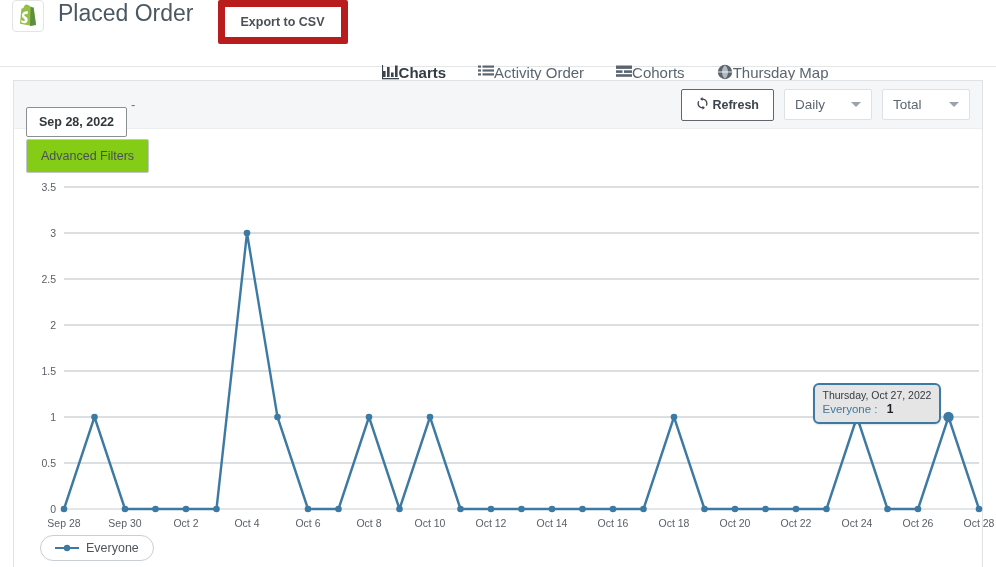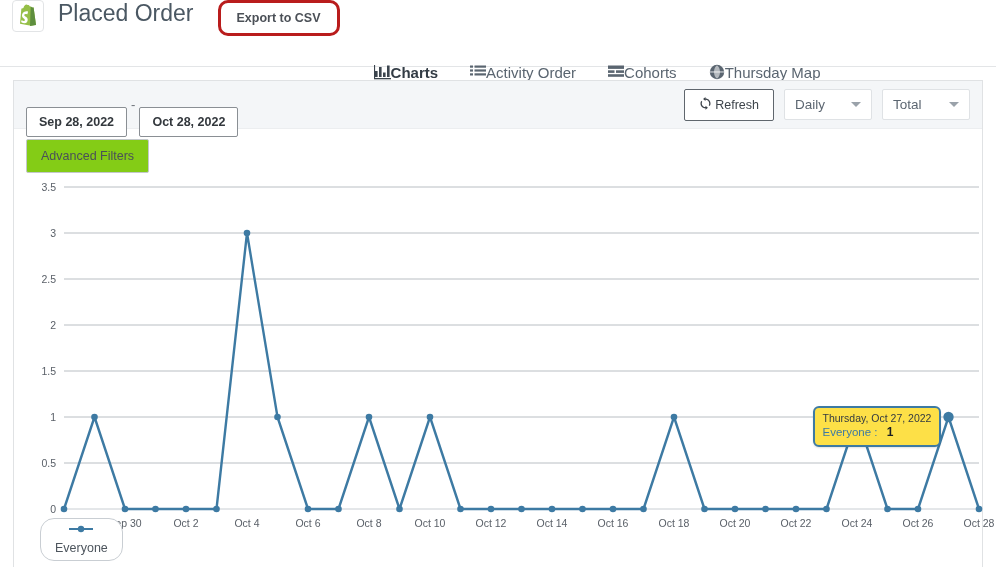--- a/index.html
+++ b/index.html
@@ -30,27 +30,27 @@
   }
   .page-title {
     font-size: 23px;
     color: #4b5863;
     margin-left: 14px;
     font-weight: 400;
     white-space: nowrap;
   }
   .export-btn {
     margin-left: 24px;
-    border: 3px solid #b91c1c;
+    border: 7px solid #b91c1c;
     background: #fff;
     color: #4b5057;
     font-size: 12.5px;
     font-weight: 600;
     padding: 8px 16px;
-    border-radius: 10px;
+    border-radius: 2px;
     cursor: pointer;
     white-space: nowrap;
     font-family: "Liberation Sans", sans-serif;
   }
   .nav {
     display: flex;
     align-items: stretch;
     height: 56px;
     margin-left: 18px;
   }
@@ -113,21 +113,21 @@
     font-family: "Liberation Sans", sans-serif;
     margin-top: 34px;
   }
   .date-dash { color: #6b7178; margin: 0 4px; font-size: 13px; }
   .spacer { flex: 1 1 auto; }
   .refresh-btn {
     border: 1px solid #5f666d;
     background: #fff;
     color: #3d444b;
     font-size: 12.5px;
-    font-weight: normal;
+    font-weight: bold;
     padding: 7px 14px;
     border-radius: 2px;
     cursor: pointer;
     display: inline-flex;
     align-items: center;
     gap: 3px;
     font-family: "Liberation Sans", sans-serif;
   }
   .select-box {
     margin-left: 10px;
@@ -167,46 +167,44 @@
   .chart-wrap { position: relative; margin-top: 6px; }
   .chart-svg { display: block; }
   .tick-label { font-size: 10.5px; fill: #5a6068; font-family: "Liberation Sans", sans-serif; }
   .ytick { text-anchor: end; }
   .xtick { text-anchor: middle; }
 
   
   .tooltip {
     position: absolute;
     border: 2px solid #3d7aa3;
-    background: #fde047;
+    background: #e5e5e5;
     border-radius: 6px;
     padding: 4px 8px 5px 8px;
     line-height: 1.25;
     white-space: nowrap;
     box-shadow: 0 1px 2px rgba(0,0,0,0.12);
-    margin-top: 23px;
   }
   .tt-title { font-size: 10.5px; color: #333a40; }
   .tt-row { font-size: 11.5px; color: #3d7aa3; }
   .tt-val { color: #1b1f23; font-weight: bold; font-size: 12px; margin-left: 6px; }
 
   
   .legend {
     position: absolute;
     left: 26px;
     bottom: 10px;
     border: 1px solid #c9ced3;
     border-radius: 14px;
     padding: 5px 14px;
     display: inline-flex;
     align-items: center;
     gap: 7px;
     background: #fff;
     cursor: pointer;
-    flex-direction: column;
   }
   .legend-label { font-size: 12.5px; color: #4d555d; }
 </style>
 </head>
 <body>
 
 <div class="header">
   <div class="logo-box">
     <svg width="22" height="24" viewBox="0 0 22 24">
       <path d="M16.6 3.6c-.1-.1-.3-.1-.4-.1l-1.3.1s-.9-.9-1-1c-.1-.1-.3-.1-.4 0l-.5.2C12.6 1.6 11.9 1 11 1c-.1 0-.2 0-.3.1C10.4.7 10 .5 9.5.5 8.2.5 7 1.9 6.4 4.1l-1.5.5c-.5.1-.5.2-.6.6L3 19.7l11 2.1 5-1.1L16.6 3.6z" fill="#95bf47"></path>
@@ -275,21 +273,20 @@
 
   </div>
 </div>
 <div class="header-rule"></div>
 
 <div class="card">
 
   <div class="toolbar">
     <button class="date-btn">Sep 28, 2022</button>
     <span class="date-dash">-</span>
-    <button class="date-btn">Oct 28, 2022</button>
 
     <div class="spacer"></div>
 
     <button class="refresh-btn">
       <span>
         <svg width="13" height="13" viewBox="0 0 14 14">
           <path d="M7 1.6V0L4.4 2.2 7 4.4V2.9c2.2 0 4 1.8 4 4 0 .7-.2 1.3-.5 1.9l1 1c.6-.8.9-1.8.9-2.9 0-2.9-2.4-5.3-5.4-5.3z" fill="#3d444b"></path>
           <path d="M7 10.9c-2.2 0-4-1.8-4-4 0-.7.2-1.3.5-1.9l-1-1C1.9 4.8 1.6 5.8 1.6 6.9c0 2.9 2.4 5.3 5.4 5.3V13.8l2.6-2.2L7 9.4v1.5z" fill="#3d444b"></path>
         </svg>
       </span>

